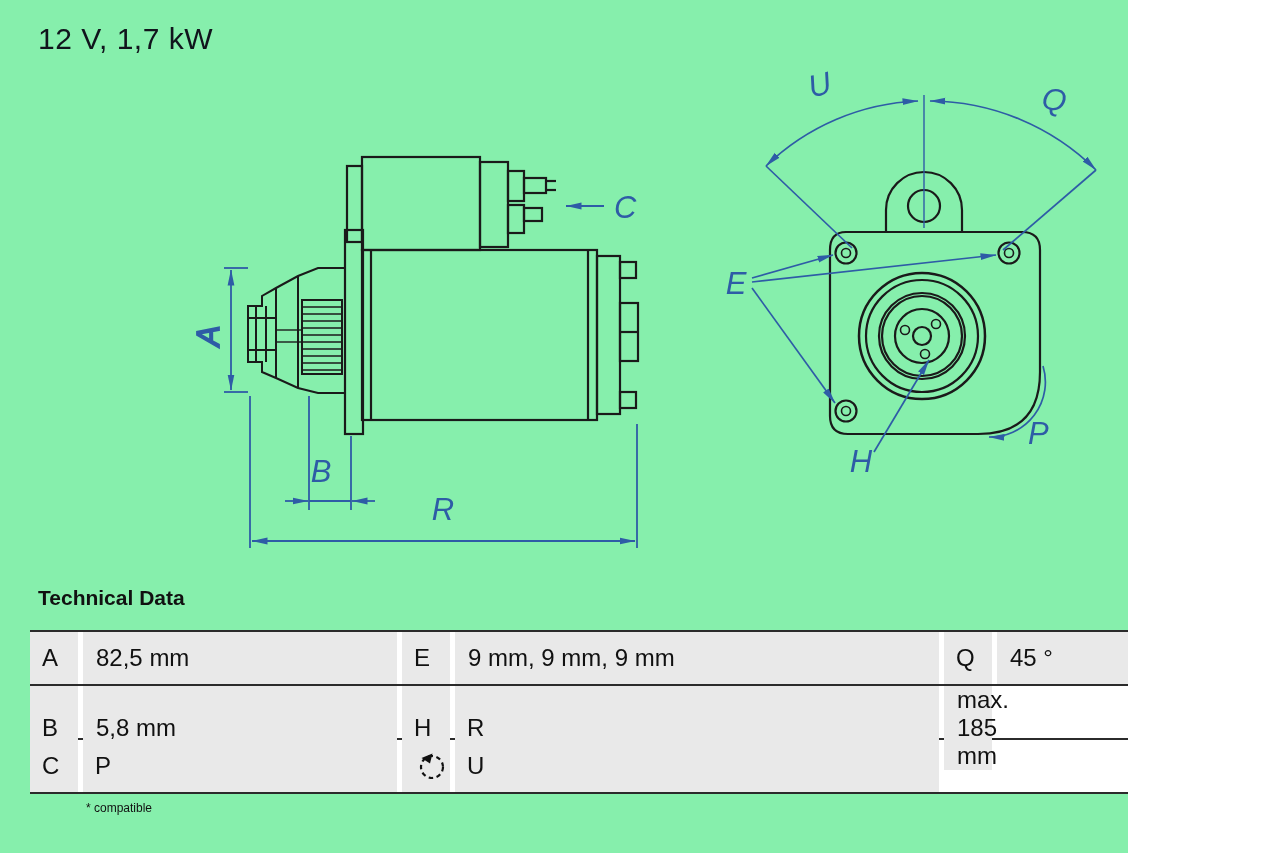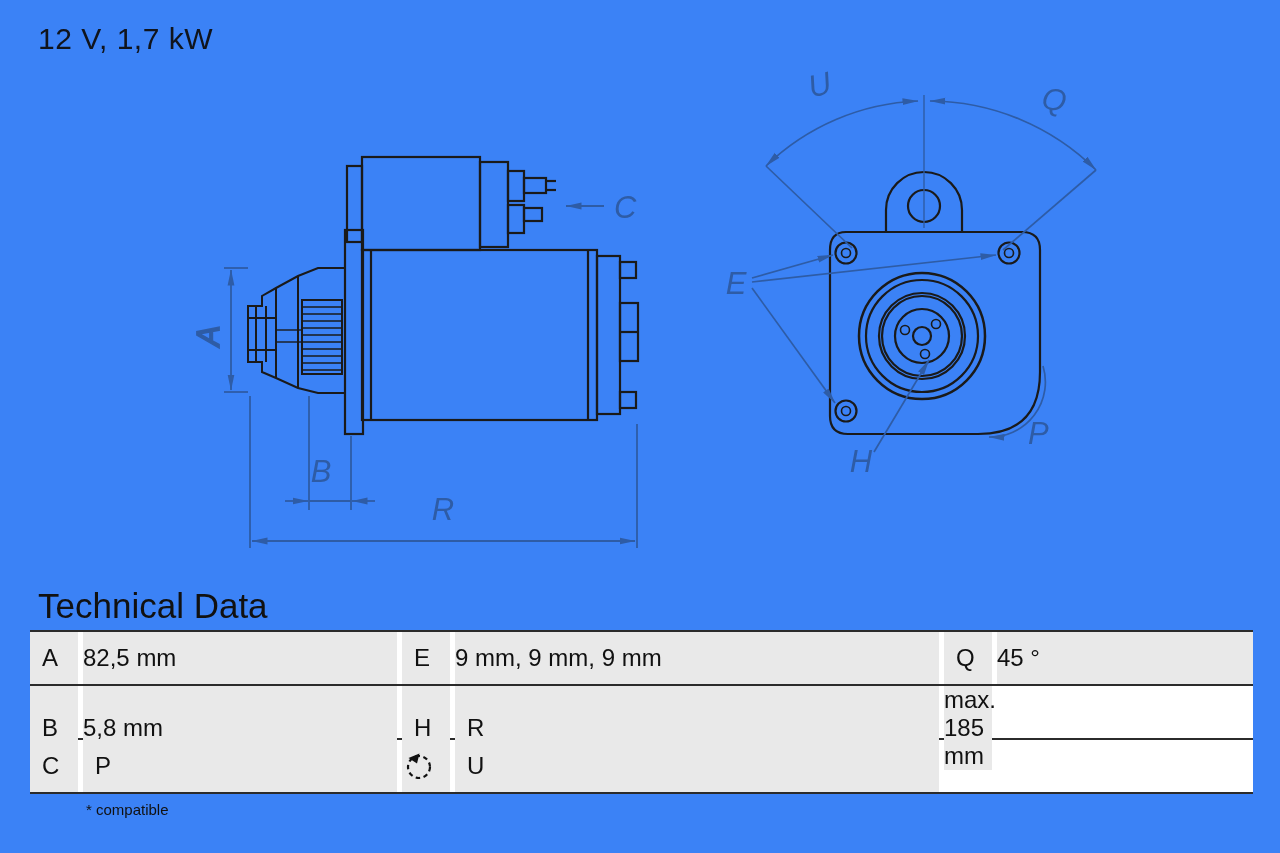--- a/index.html
+++ b/index.html
@@ -1,45 +1,45 @@
 <!DOCTYPE html>
 <html><head>
 <meta charset="utf-8">
 <style>
   html,body{margin:0;padding:0;background:#ffffff;}
   .page{
-    position:relative;width:1280px;height:853px;background:#3b82f6;overflow:hidden;
+    position:relative;width:1128px;height:853px;background:#86efac;overflow:hidden;
     font-family:"Liberation Sans", sans-serif;color:#111;
   }
   .title{
     position:absolute;left:38px;top:22px;font-size:30px;font-weight:500;color:#10141c;
     letter-spacing:0.5px;
   }
   .drawing{position:absolute;left:0;top:0;}
   .tech-heading{
-    position:absolute;left:38px;top:586px;font-size:35px;font-weight:normal;color:#111;
+    position:absolute;left:38px;top:586px;font-size:21px;font-weight:bold;color:#111;
   }
   .table{
     position:absolute;left:30px;top:630px;width:1223px;background:#ffffff;
   }
   .trow{
     display:grid;
     grid-template-columns:48px 314px 48px 484px 48px 1fr;
     column-gap:5px;
     border-top:2px solid #2b2b2b;
     height:52px;
   }
   .trow:last-child{border-bottom:2px solid #2b2b2b;}
   .cell{
     background:#e9e9e9;display:flex;align-items:center;
-    font-size:24px;color:#111;padding-left:0;box-sizing:border-box;
+    font-size:24px;color:#111;padding-left:13px;box-sizing:border-box;
   }
   .cell.key{padding-left:12px;}
   .footnote{
-    position:absolute;left:86px;top:801px;font-size:15px;color:#111;
+    position:absolute;left:86px;top:801px;font-size:12px;color:#111;
   }
   .dim-label{font-family:"Liberation Sans", sans-serif;font-style:italic;font-size:31px;fill:#2e5ca6;}
 </style>
 </head>
 <body>
 
 <div class="page">
 
   <div class="title">12 V, 1,7 kW</div>
 

